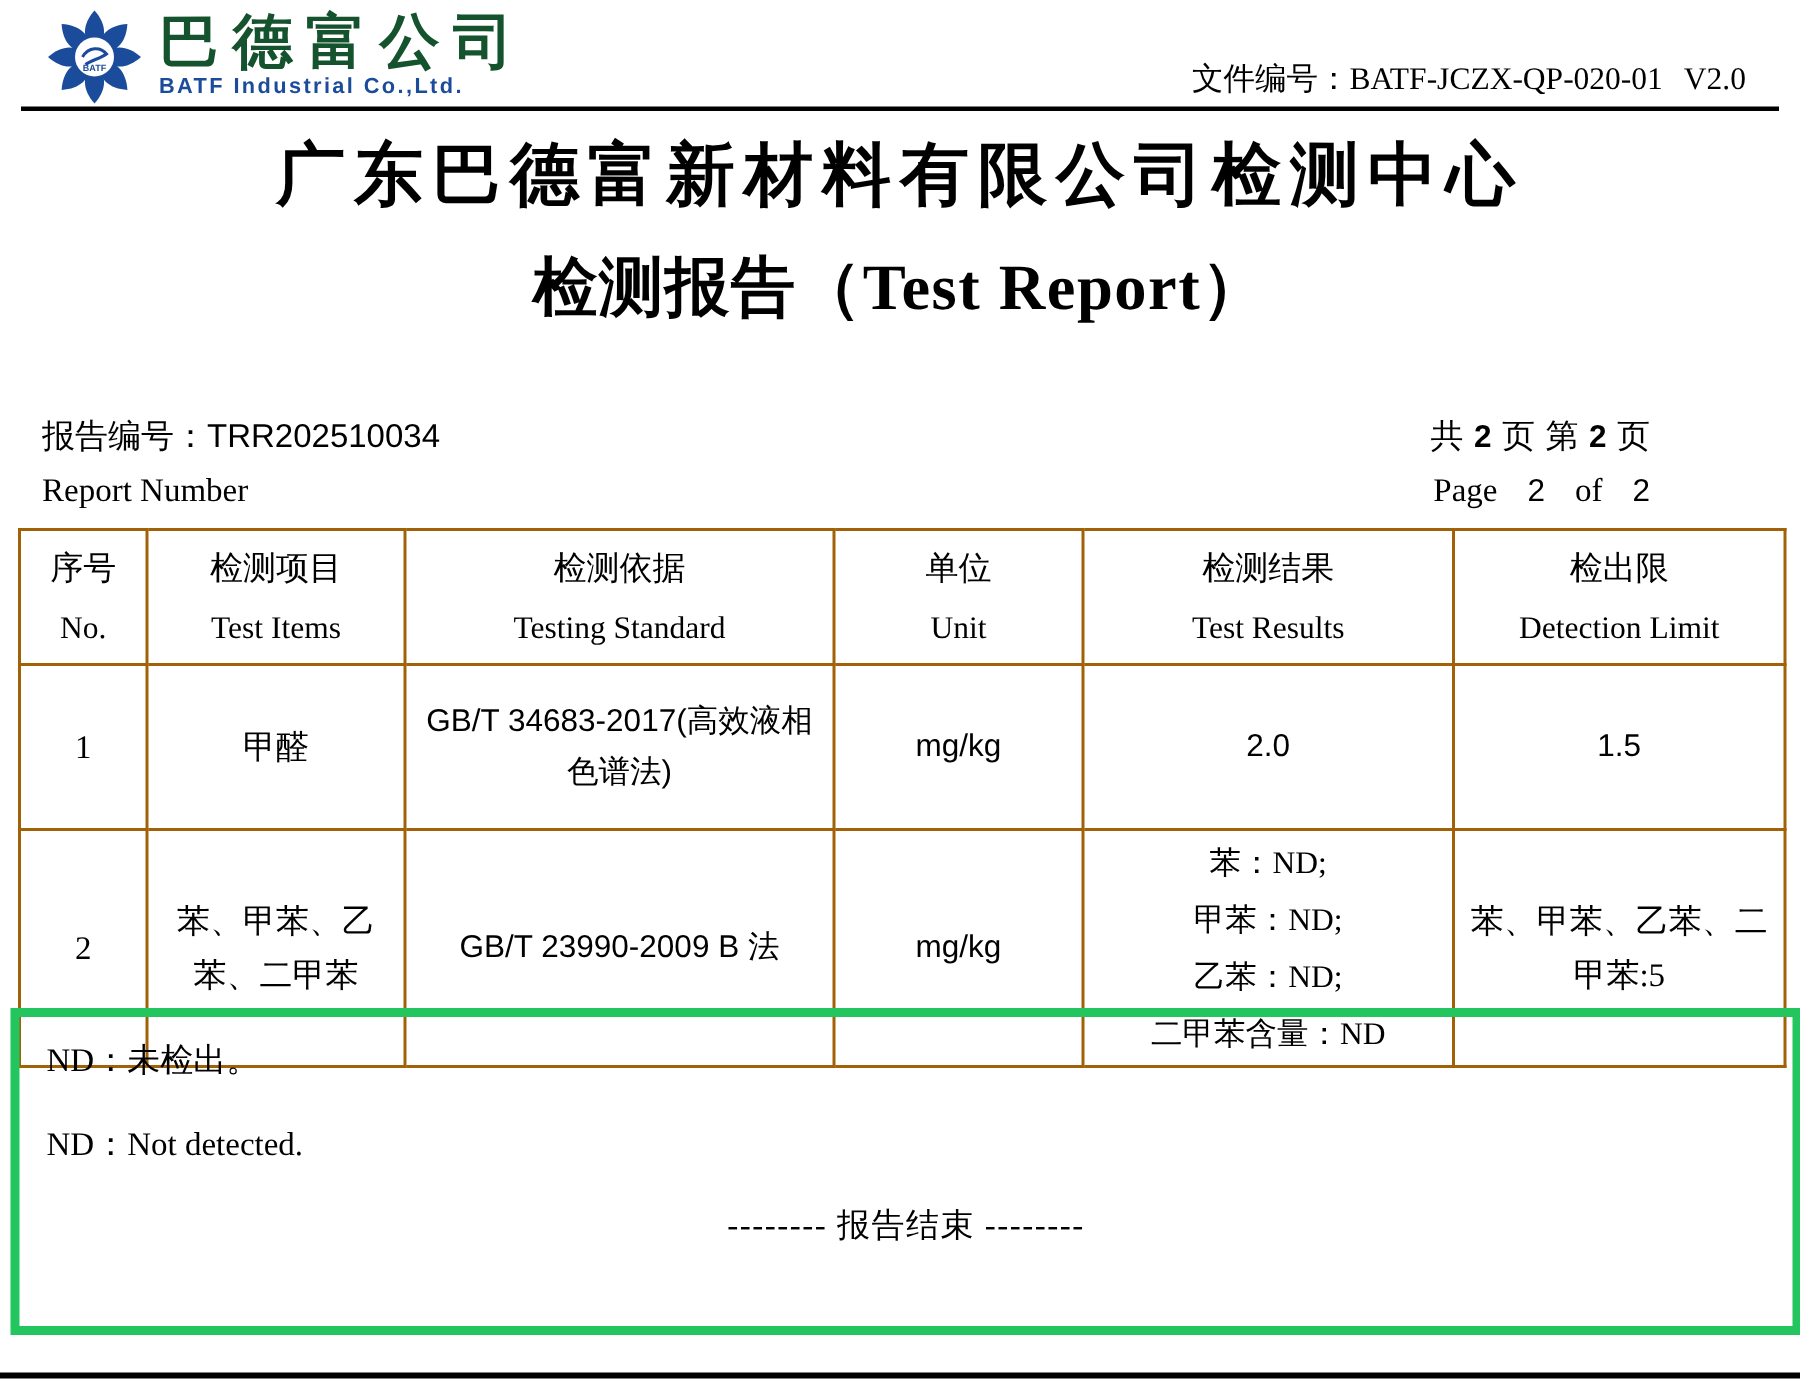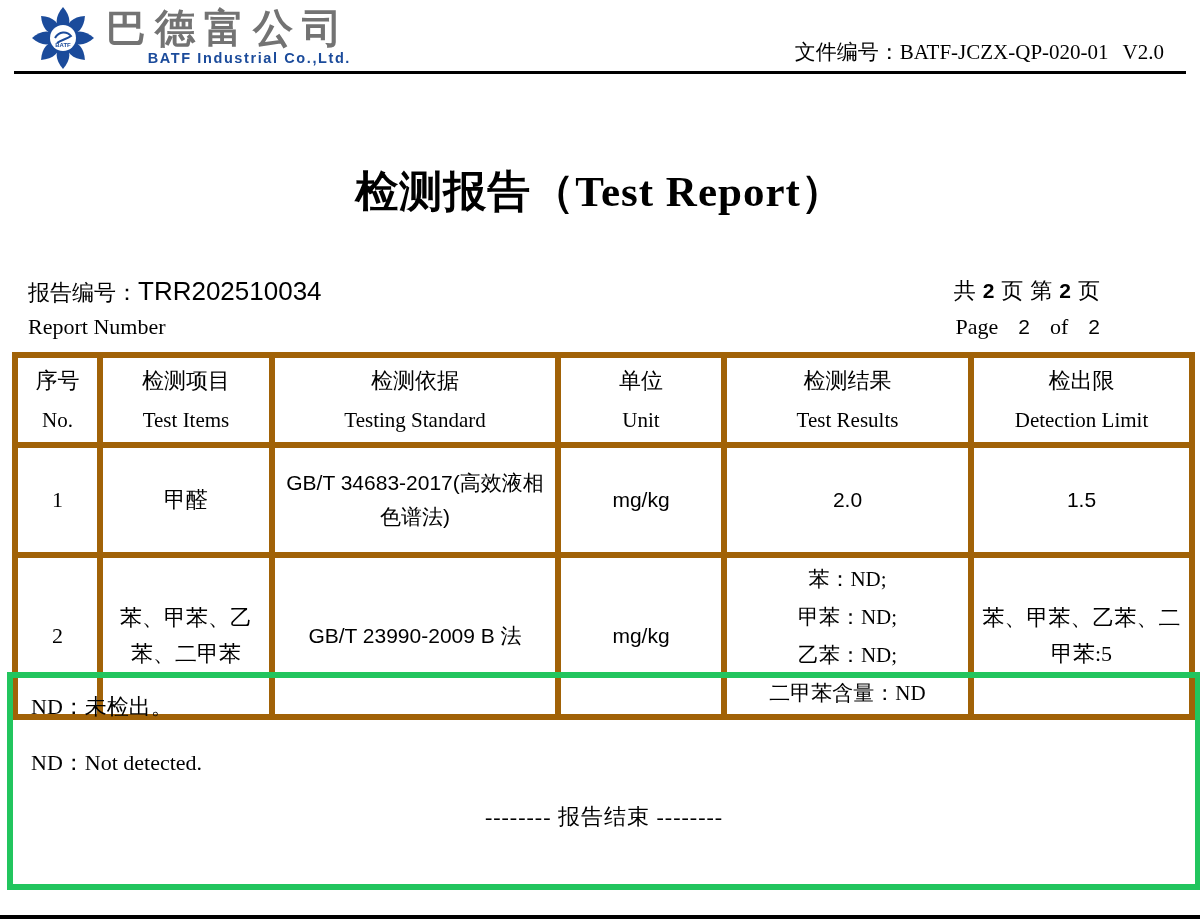--- a/index.html
+++ b/index.html
@@ -7,48 +7,48 @@
     position:relative;width:1200px;height:923px;background:#ffffff;
     font-family:"Liberation Serif","DejaVu Serif",serif;color:#000;overflow:hidden;
   }
   .sans{font-family:"Liberation Sans","DejaVu Sans",sans-serif;}
 
   
   .logo{position:absolute;left:28px;top:6px;display:flex;align-items:flex-start;}
   .logo-emblem{width:70px;height:64px;margin-right:8px;}
   .logo-text{padding-top:2px;}
   .logo-cn{font-family:"Liberation Sans","DejaVu Sans",sans-serif;font-weight:bold;
-    font-size:40px;line-height:40px;letter-spacing:9px;color:#737373;}
+    font-size:40px;line-height:40px;letter-spacing:9px;color:#14532d;}
   .logo-en{font-family:"Liberation Sans","DejaVu Sans",sans-serif;font-weight:bold;
-    font-size:14.5px;letter-spacing:1.6px;color:#1b4b9b;margin-top:2px;text-align:right;}
+    font-size:14.5px;letter-spacing:1.6px;color:#1b4b9b;margin-top:2px;}
   .doc-number{position:absolute;right:36px;top:38px;font-size:21px;white-space:nowrap;}
   .doc-number .ver{margin-left:14px;}
   .header-rule{position:absolute;left:14px;right:14px;top:71px;height:3px;background:#000;}
 
   
   .title1{position:absolute;left:0;right:0;top:86px;text-align:center;
     font-weight:bold;font-size:46px;letter-spacing:6px;}
   .title2{position:absolute;left:0;right:0;top:163px;text-align:center;
     font-weight:bold;font-size:43px;letter-spacing:1px;}
 
   
   .rep-left-cn{position:absolute;left:28px;top:276px;font-size:22px;}
-  .rep-left-cn .sans{font-size:26px;}
+  .rep-left-cn .sans{font-size:22px;}
   .rep-left-en{position:absolute;left:28px;top:314px;font-size:22px;}
   .rep-right-cn{position:absolute;right:100px;top:276px;font-size:22px;white-space:nowrap;margin-left:24px;}
   .rep-right-cn span{margin-left:7px;}
   .rep-right-cn .num{font-family:"Liberation Sans","DejaVu Sans",sans-serif;font-weight:bold;font-size:21px;}
   .rep-right-en{position:absolute;right:100px;top:314px;font-size:22px;white-space:nowrap;}
   .rep-right-en span{margin-left:20px;}
   .rep-right-en .num{font-family:"Liberation Sans","DejaVu Sans",sans-serif;font-size:21px;}
 
   
   table.report{position:absolute;left:12px;top:352px;width:1177px;
     border-collapse:collapse;table-layout:fixed;}
-  table.report td,table.report th{border:6px solid #a16207;text-align:center;
+  table.report td,table.report th{border:2px solid #a16207;text-align:center;
     vertical-align:middle;padding:2px 6px;font-weight:normal;}
   .hdr-cn{font-size:22px;line-height:40px;}
   .hdr-en{font-size:21px;line-height:38px;}
   .cell-sans{font-family:"Liberation Sans","DejaVu Sans",sans-serif;font-size:21px;line-height:34px;}
   .cell-serif{font-size:22px;line-height:36px;}
   .result-line{font-family:Liberation Serif, serif;font-size:21px;line-height:38px;}
   tr.hrow{height:90px;} tr.r1{height:110px;} tr.r2{height:140px;}
 
   
   .nd-box{position:absolute;left:7px;top:672px;width:1182px;height:206px;border:6px solid #22c55e;}
@@ -87,20 +87,21 @@
       <div class="logo-en">BATF Industrial Co.,Ltd.</div>
     </div>
   </div>
 
   <div class="doc-number">
     <span>文件编号：</span><span>BATF-JCZX-QP-020-01</span><span class="ver">V2.0</span>
   </div>
 
   <div class="header-rule"></div>
 
+  <div class="title1">广东巴德富新材料有限公司检测中心</div>
   <div class="title2">检测报告（Test Report）</div>
 
   <div class="rep-left-cn">
     <span>报告编号：</span><span class="sans">TRR202510034</span>
   </div>
   <div class="rep-left-en">Report Number</div>
 
   <div class="rep-right-cn">
     <span>共</span><span class="num">2</span><span>页</span><span>第</span><span class="num">2</span><span>页</span>
   </div>

